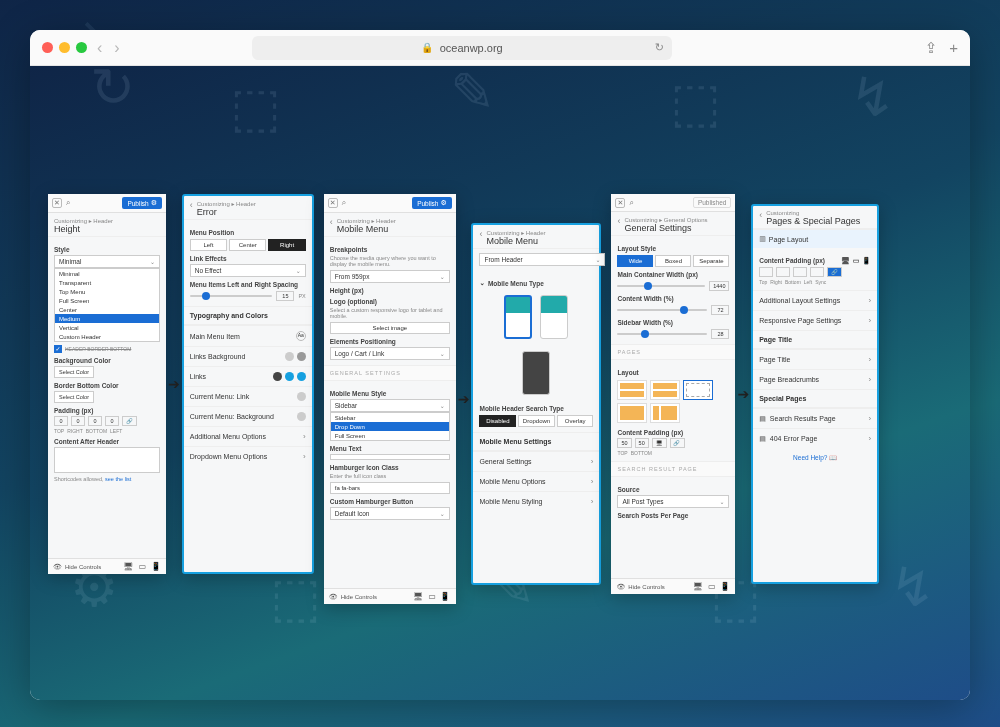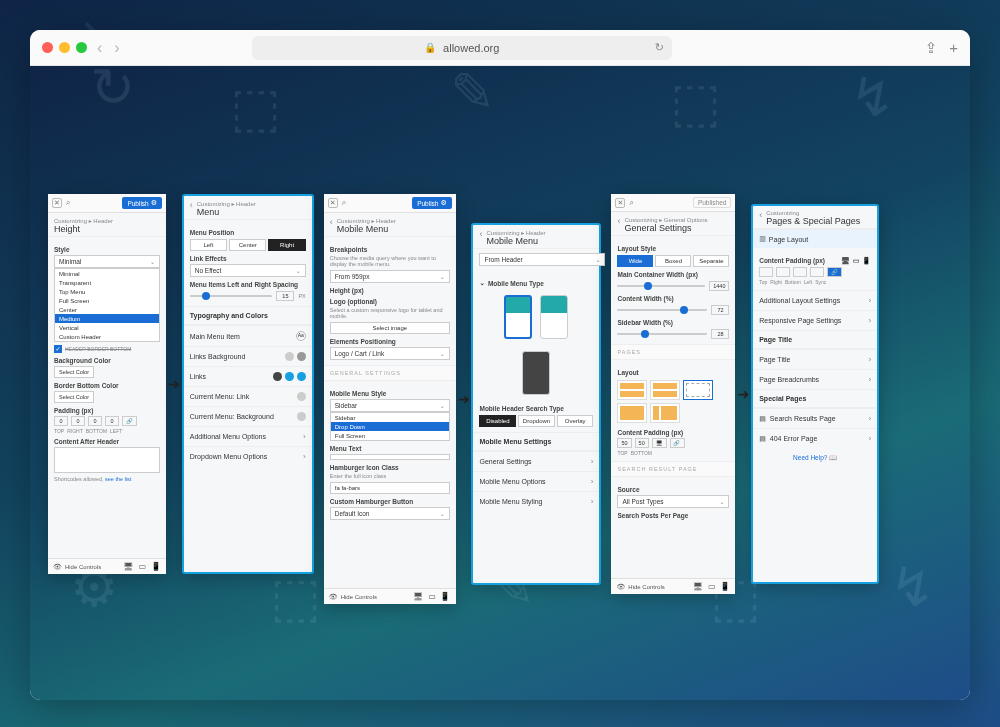--- a/index.html
+++ b/index.html
@@ -97,21 +97,21 @@
   <div class="browser-top">
     <div class="dots">
       <div class="dot r"></div>
       <div class="dot y"></div>
       <div class="dot g"></div>
     </div>
     <span class="nav-ar">‹</span>
     <span class="nav-ar">›</span>
     <div class="addr">
       <span class="lock">🔒</span>
-      <span>allowed.org</span>
+      <span>oceanwp.org</span>
       <span class="reload">↻</span>
     </div>
     <div class="top-right">
       <span>⇪</span>
       <span>+</span>
     </div>
   </div>
 
   <div class="hero">
     <div class="hero-pattern">
@@ -197,21 +197,21 @@
           </div>
         </div>
 
         <span class="arrow-mid">➔</span>
 
         <div class="panel w2">
           <div class="crumb back">
             <span class="bk">‹</span>
             <div>
               <div class="path">Customizing ▸ Header</div>
-              <div class="title">Menu</div>
+              <div class="title">Error</div>
             </div>
           </div>
           <div class="sect">
             <div class="lbl">Menu Position</div>
             <div class="btnrow">
               <div class="btn-tog">Left</div>
               <div class="btn-tog">Center</div>
               <div class="btn-tog on">Right</div>
             </div>
             <div class="lbl">Link Effects</div>

